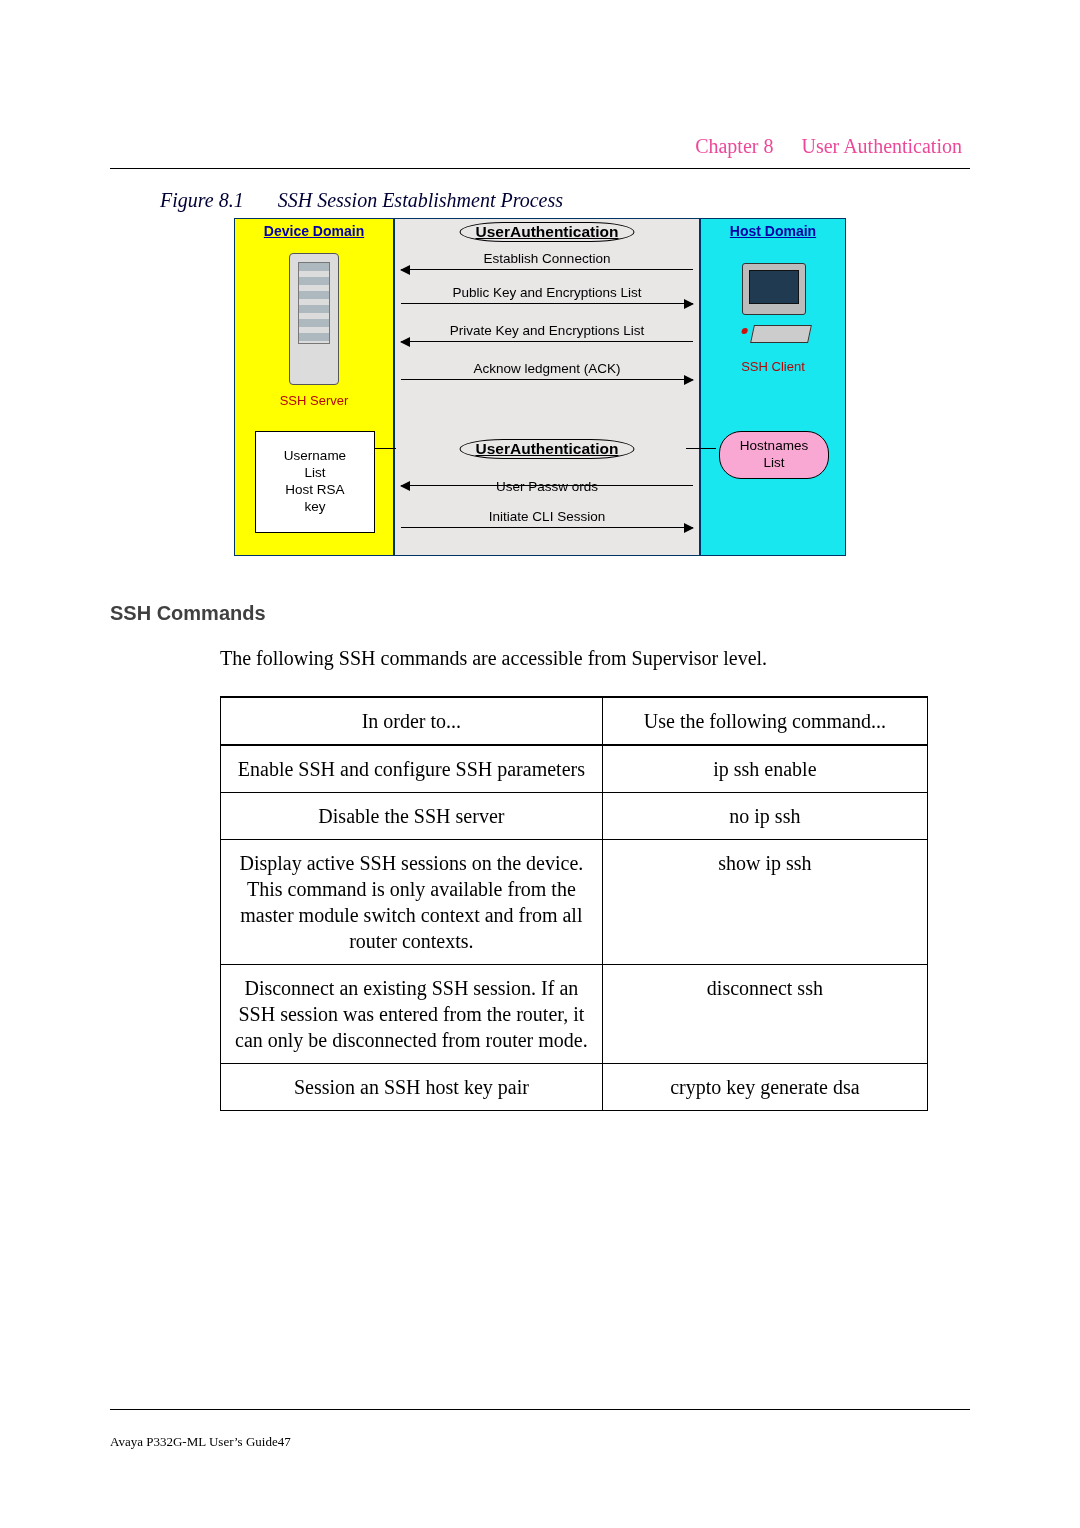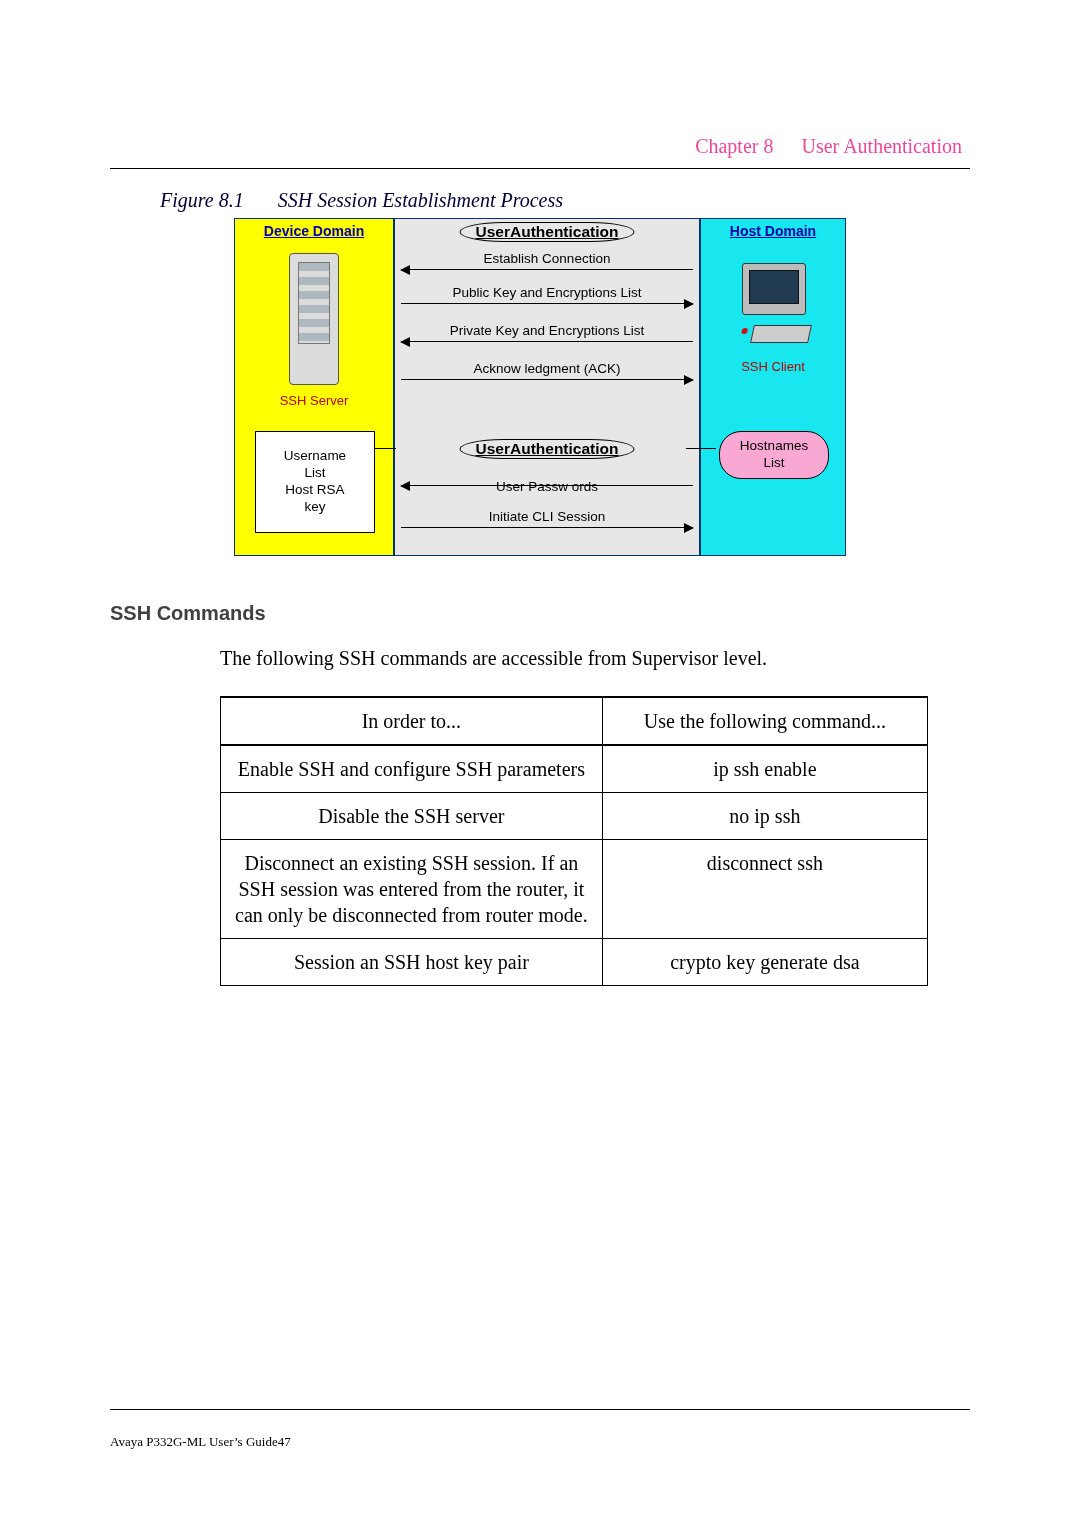--- a/index.html
+++ b/index.html
@@ -389,20 +389,24 @@
     <tbody>
       <tr>
         <td>Enable SSH and configure SSH parameters</td>
         <td>ip ssh enable</td>
       </tr>
       <tr>
         <td>Disable the SSH server</td>
         <td>no ip ssh</td>
       </tr>
       <tr>
+        <td>Display active SSH sessions on the device. This command is only available from the master module switch context and from all router contexts.</td>
+        <td>show ip ssh</td>
+      </tr>
+      <tr>
         <td>Disconnect an existing SSH session. If an SSH session was entered from the router, it can only be disconnected from router mode.</td>
         <td>disconnect ssh</td>
       </tr>
       <tr>
         <td>Session an SSH host key pair</td>
         <td>crypto key generate dsa</td>
       </tr>
     </tbody>
   </table>
 

